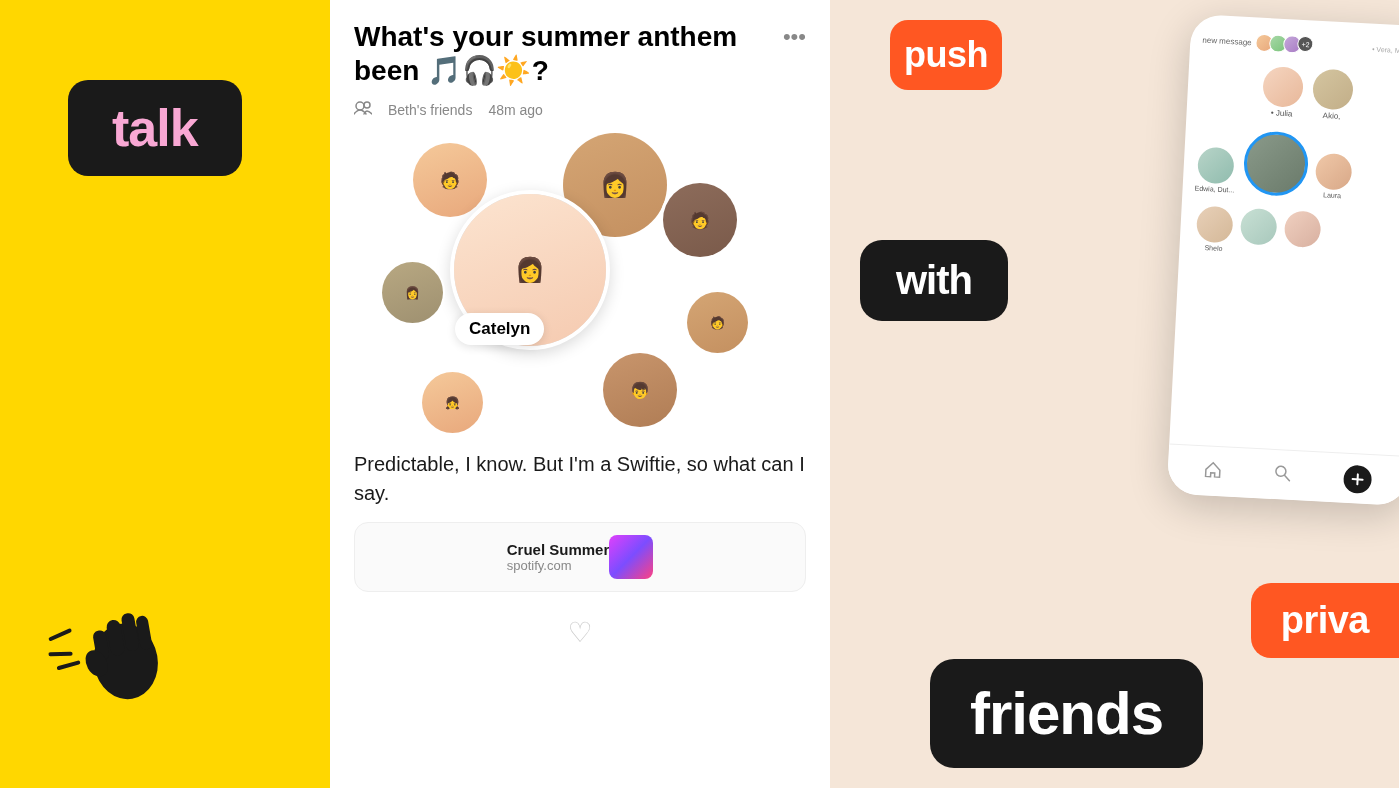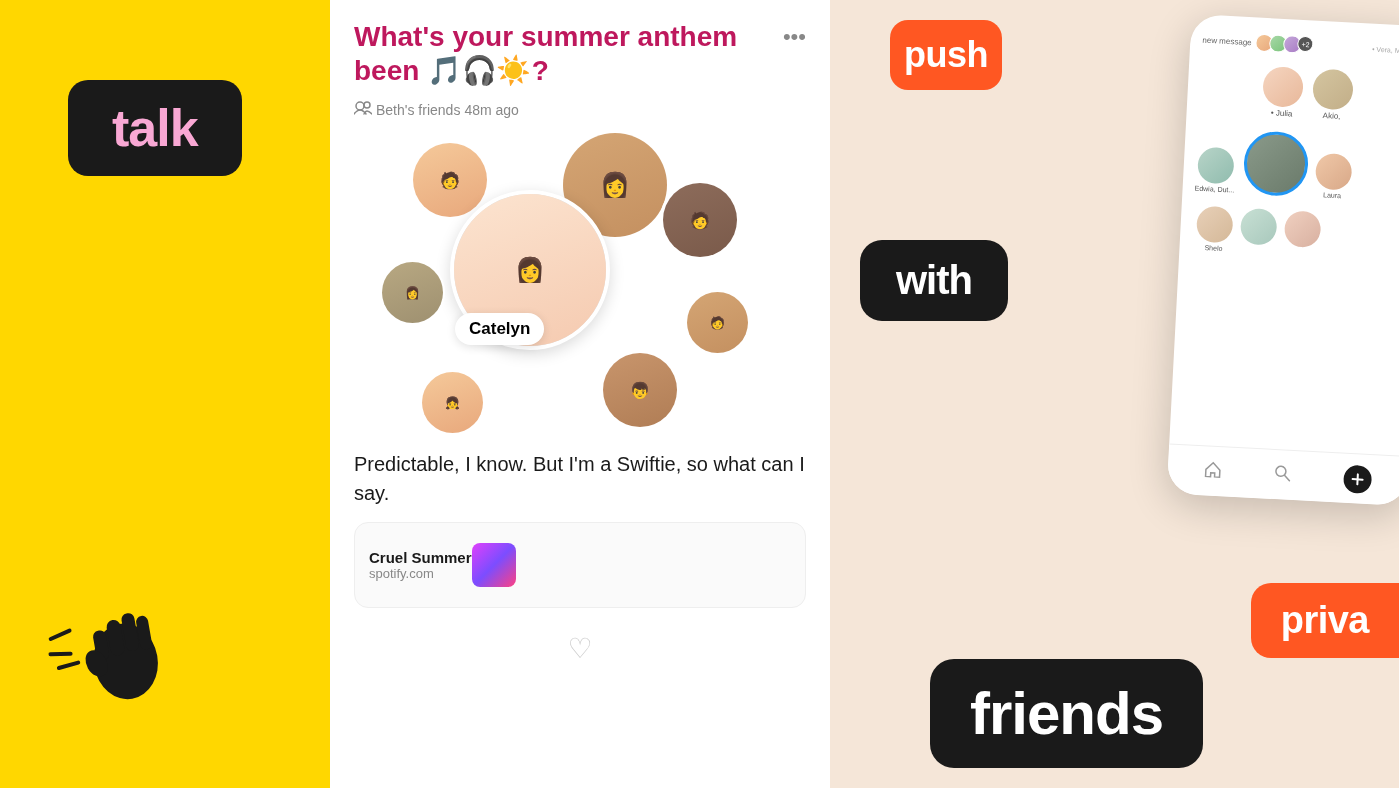--- a/index.html
+++ b/index.html
@@ -56,37 +56,37 @@
     .post-header {
       padding: 20px 24px 10px;
       display: flex;
       align-items: flex-start;
       justify-content: space-between;
     }
 
     .post-title {
       font-size: 28px;
       font-weight: 700;
-      color: #be185d;
+      color: #000000;
       line-height: 1.2;
       flex: 1;
     }
 
     .more-dots {
       font-size: 22px;
       color: #888;
       cursor: pointer;
       padding-left: 10px;
       margin-top: 4px;
     }
 
     .post-meta {
       display: flex;
       align-items: center;
-      gap: 4px;
+      gap: 16px;
       padding: 4px 24px 12px;
       color: #888;
       font-size: 14px;
     }
 
     
     .avatar-cluster {
       position: relative;
       width: 440px;
       height: 310px;
@@ -152,24 +152,24 @@
       padding: 10px 24px 14px;
       font-size: 20px;
       color: #1a1a1a;
       line-height: 1.45;
     }
 
     .spotify-card {
       margin: 0 24px 10px;
       border: 1px solid #eee;
       border-radius: 14px;
-      padding: 20px 14px;
+      padding: 12px 14px;
       display: flex;
       align-items: center;
-      justify-content: flex-start;
+      justify-content: center;
       background: #fafafa;
     }
 
     .spotify-info .track-name {
       font-size: 15px;
       font-weight: 600;
       color: #1a1a1a;
     }
 
     .spotify-info .track-url {

